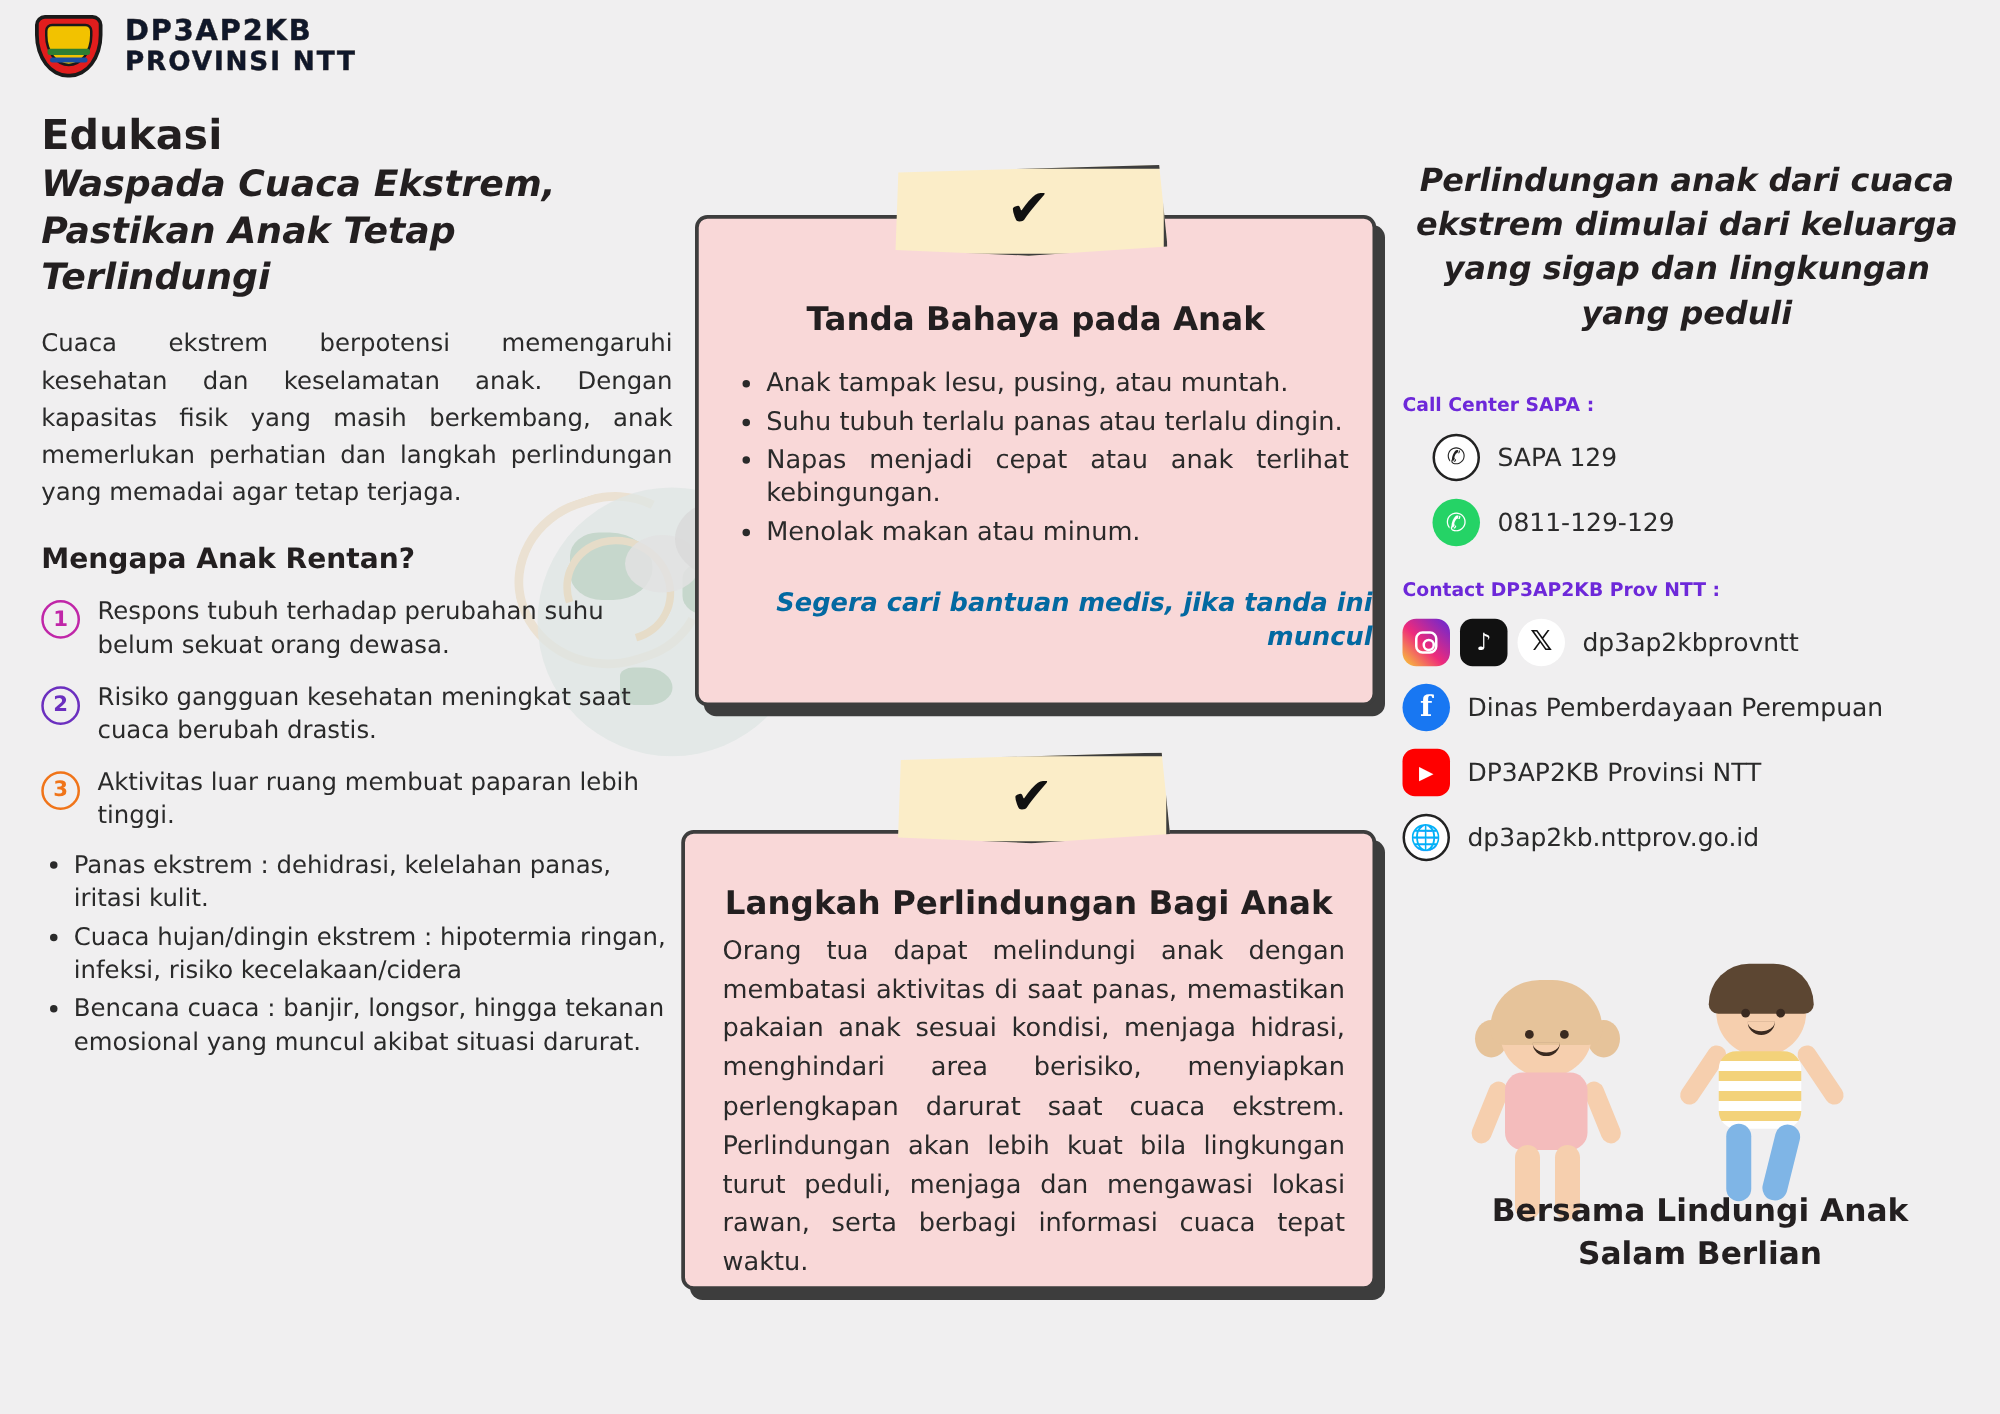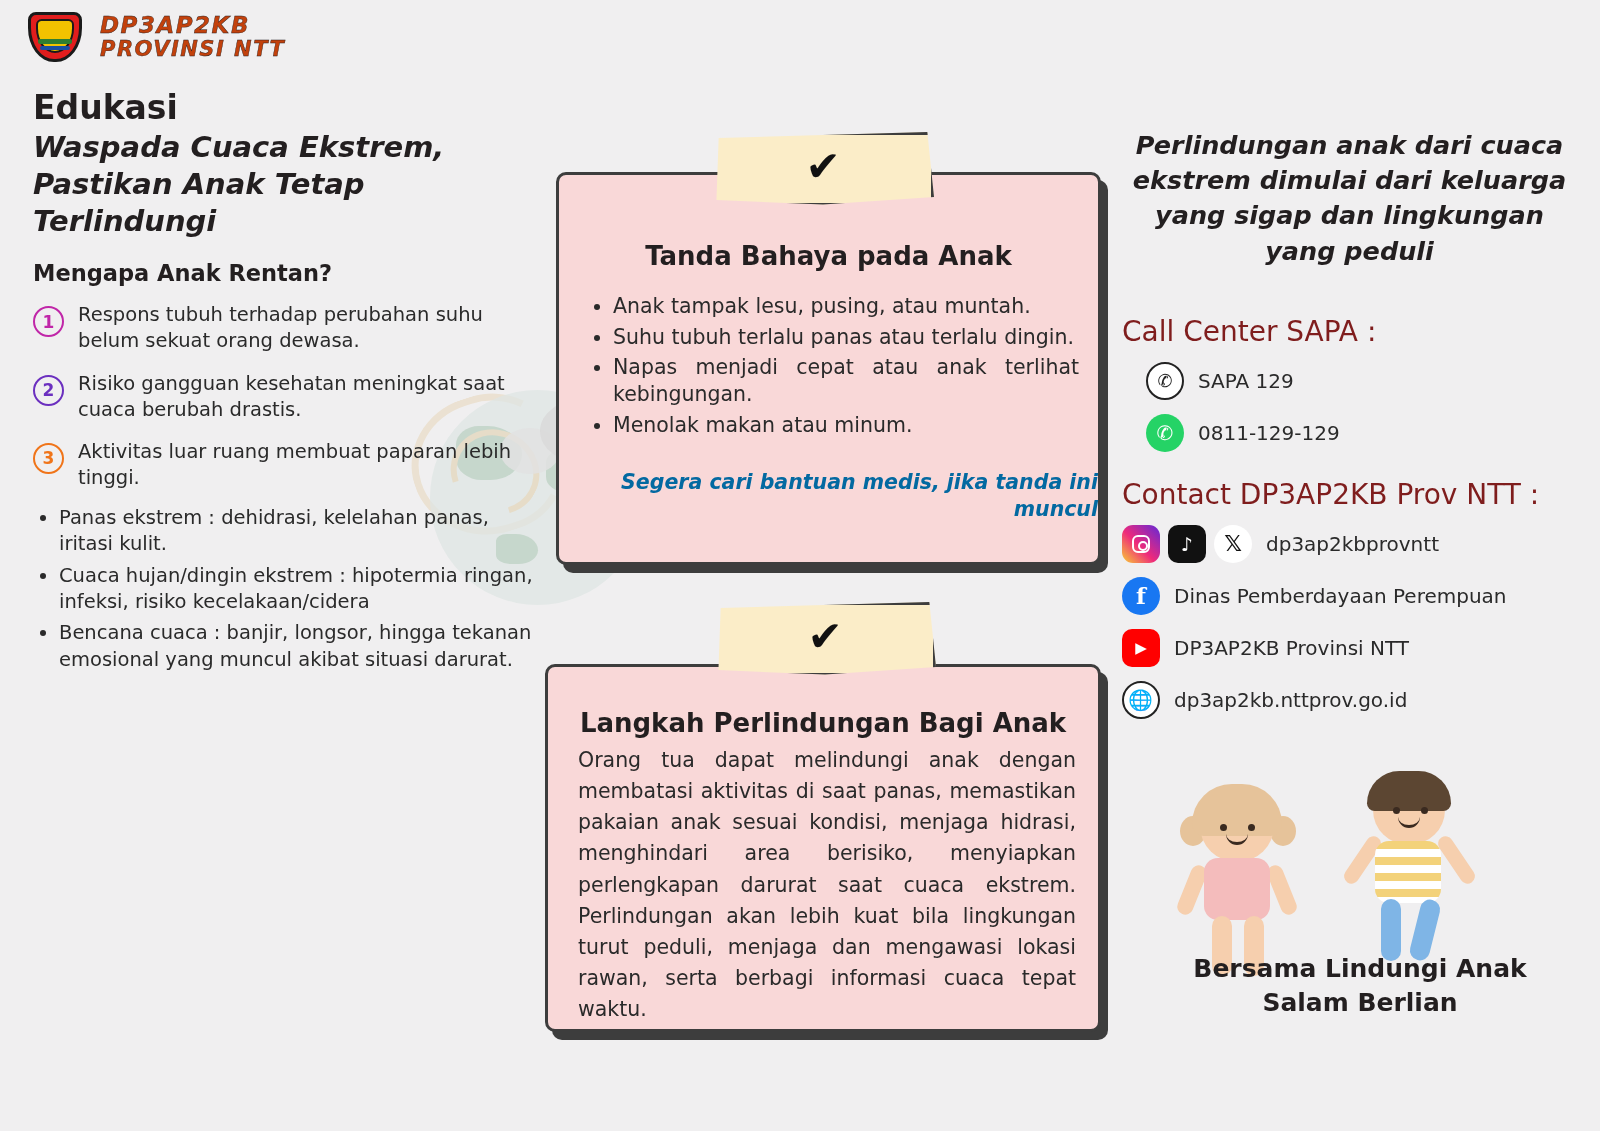--- a/index.html
+++ b/index.html
@@ -55,22 +55,21 @@
     width: 30px; height: 4px;
     background: #1a4fa0;
     border-radius: 2px;
   }
   .brand {
     font-family: "DejaVu Sans", sans-serif;
     font-weight: bold;
     font-size: 23px;
     line-height: 1.08;
     letter-spacing: 1.5px;
-    color: #c2410c;
-    font-style: italic;
+    color: #0f172a;
     -webkit-text-stroke: 0.4px #231f20;
   }
   .brand div:nth-child(2){ font-size: 21px; }
 
   
   .bg-globe {
     position: absolute;
     left: 430px; top: 390px;
     width: 215px; height: 215px;
     border-radius: 50%;
@@ -272,24 +271,24 @@
   .tagline {
     font-weight: bold;
     font-style: italic;
     font-size: 25.5px;
     line-height: 1.38;
     text-align: center;
     color: #231f20;
     margin-bottom: 46px;
   }
   .label {
-    font-weight: normal;
-    font-size: 28px;
+    font-weight: bold;
+    font-size: 15px;
     margin-bottom: 14px;
-    color: #7f1d1d;
+    color: #6d28d9;
   }
   .contact-row {
     display: flex;
     align-items: center;
     gap: 14px;
     margin-bottom: 14px;
     padding-left: 24px;
     font-size: 20px;
     color: #2a2a2a;
   }
@@ -374,20 +373,21 @@
   </div>
   <div class="brand">
     <div>DP3AP2KB</div>
     <div>PROVINSI NTT</div>
   </div>
 </div>
 
 <div class="left">
   <h1 class="title-main">Edukasi</h1>
   <h2 class="title-sub">Waspada Cuaca Ekstrem, Pastikan Anak Tetap Terlindungi</h2>
+  <p class="intro">Cuaca ekstrem berpotensi memengaruhi kesehatan dan keselamatan anak. Dengan kapasitas fisik yang masih berkembang, anak memerlukan perhatian dan langkah perlindungan yang memadai agar tetap terjaga.</p>
 
   <h3 class="sec-head">Mengapa Anak Rentan?</h3>
 
   <div class="reason">
     <div class="num n1">1</div>
     <div class="reason-text">Respons tubuh terhadap perubahan suhu belum sekuat orang dewasa.</div>
   </div>
   <div class="reason">
     <div class="num n2">2</div>
     <div class="reason-text">Risiko gangguan kesehatan meningkat saat cuaca berubah drastis.</div>

